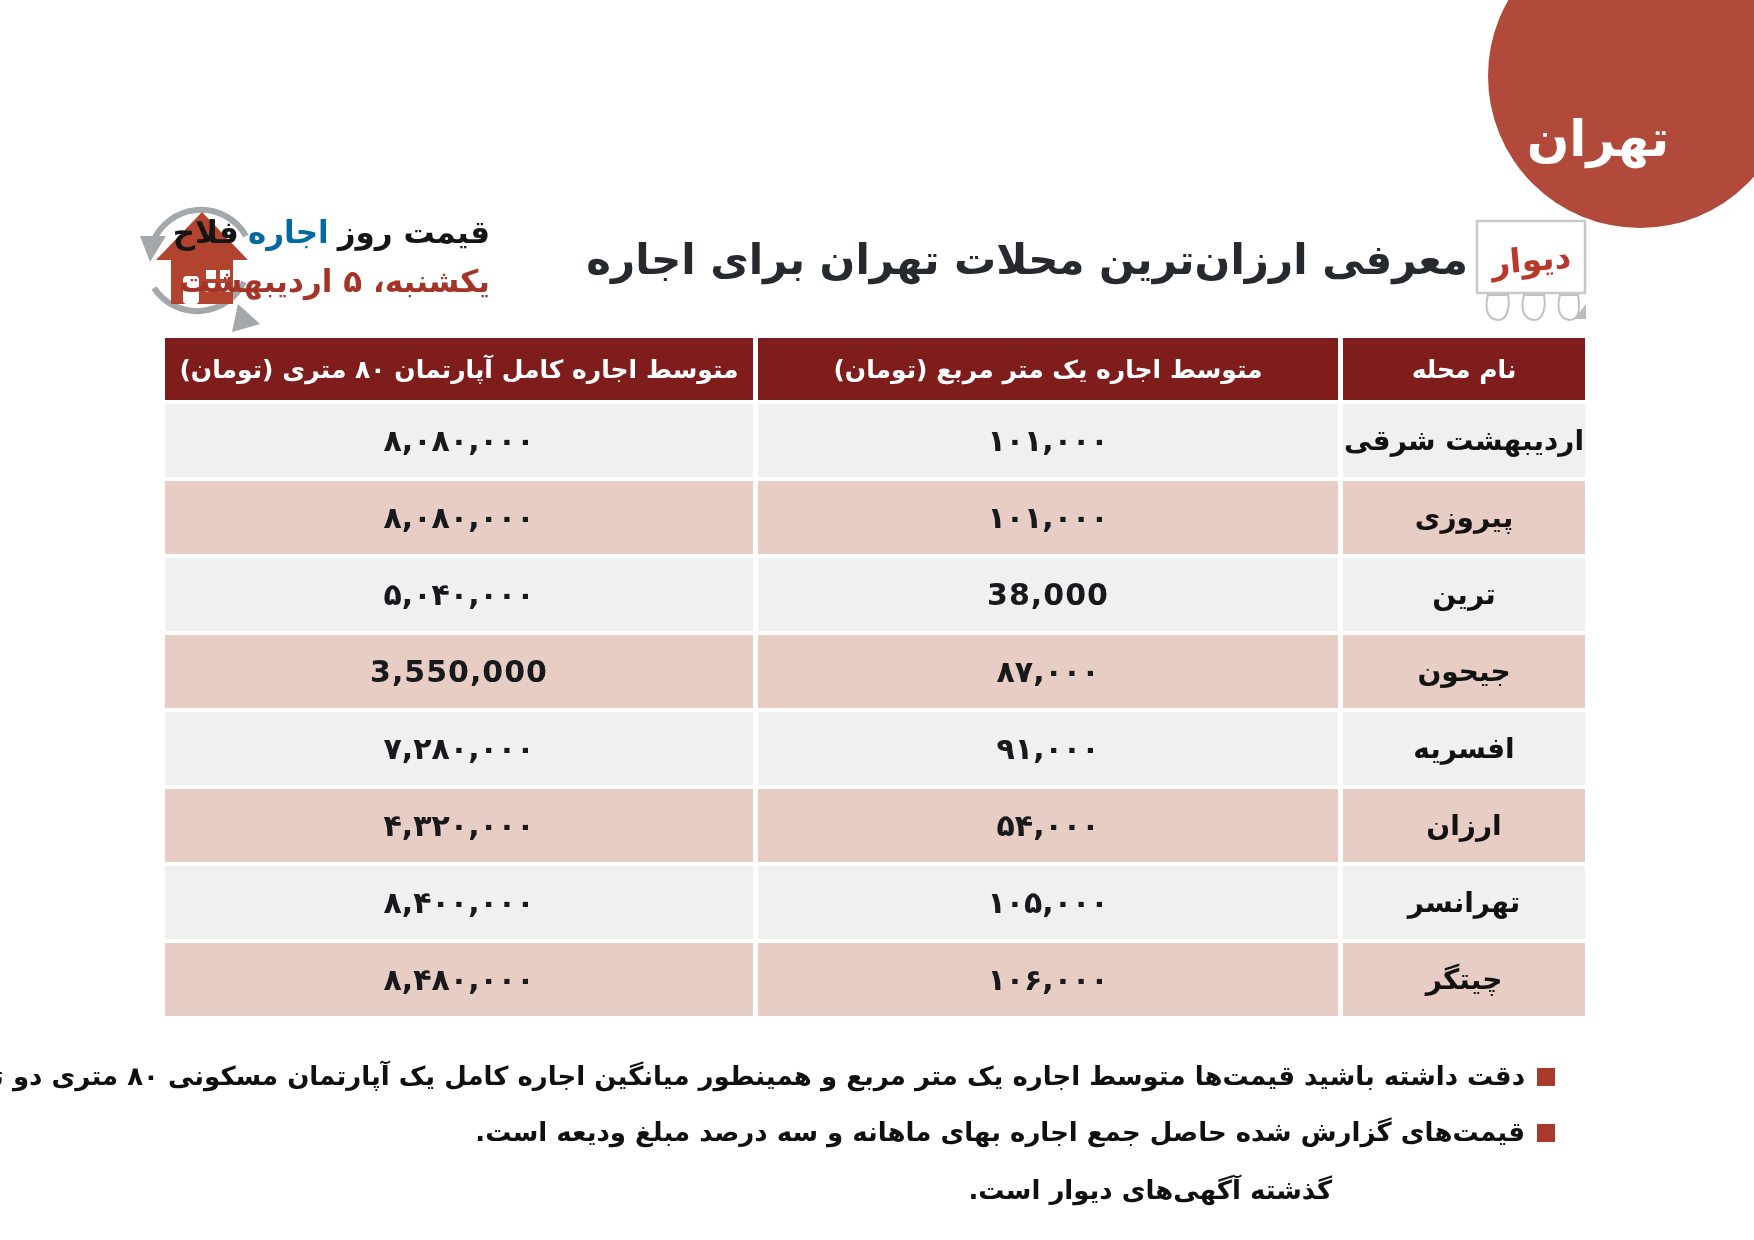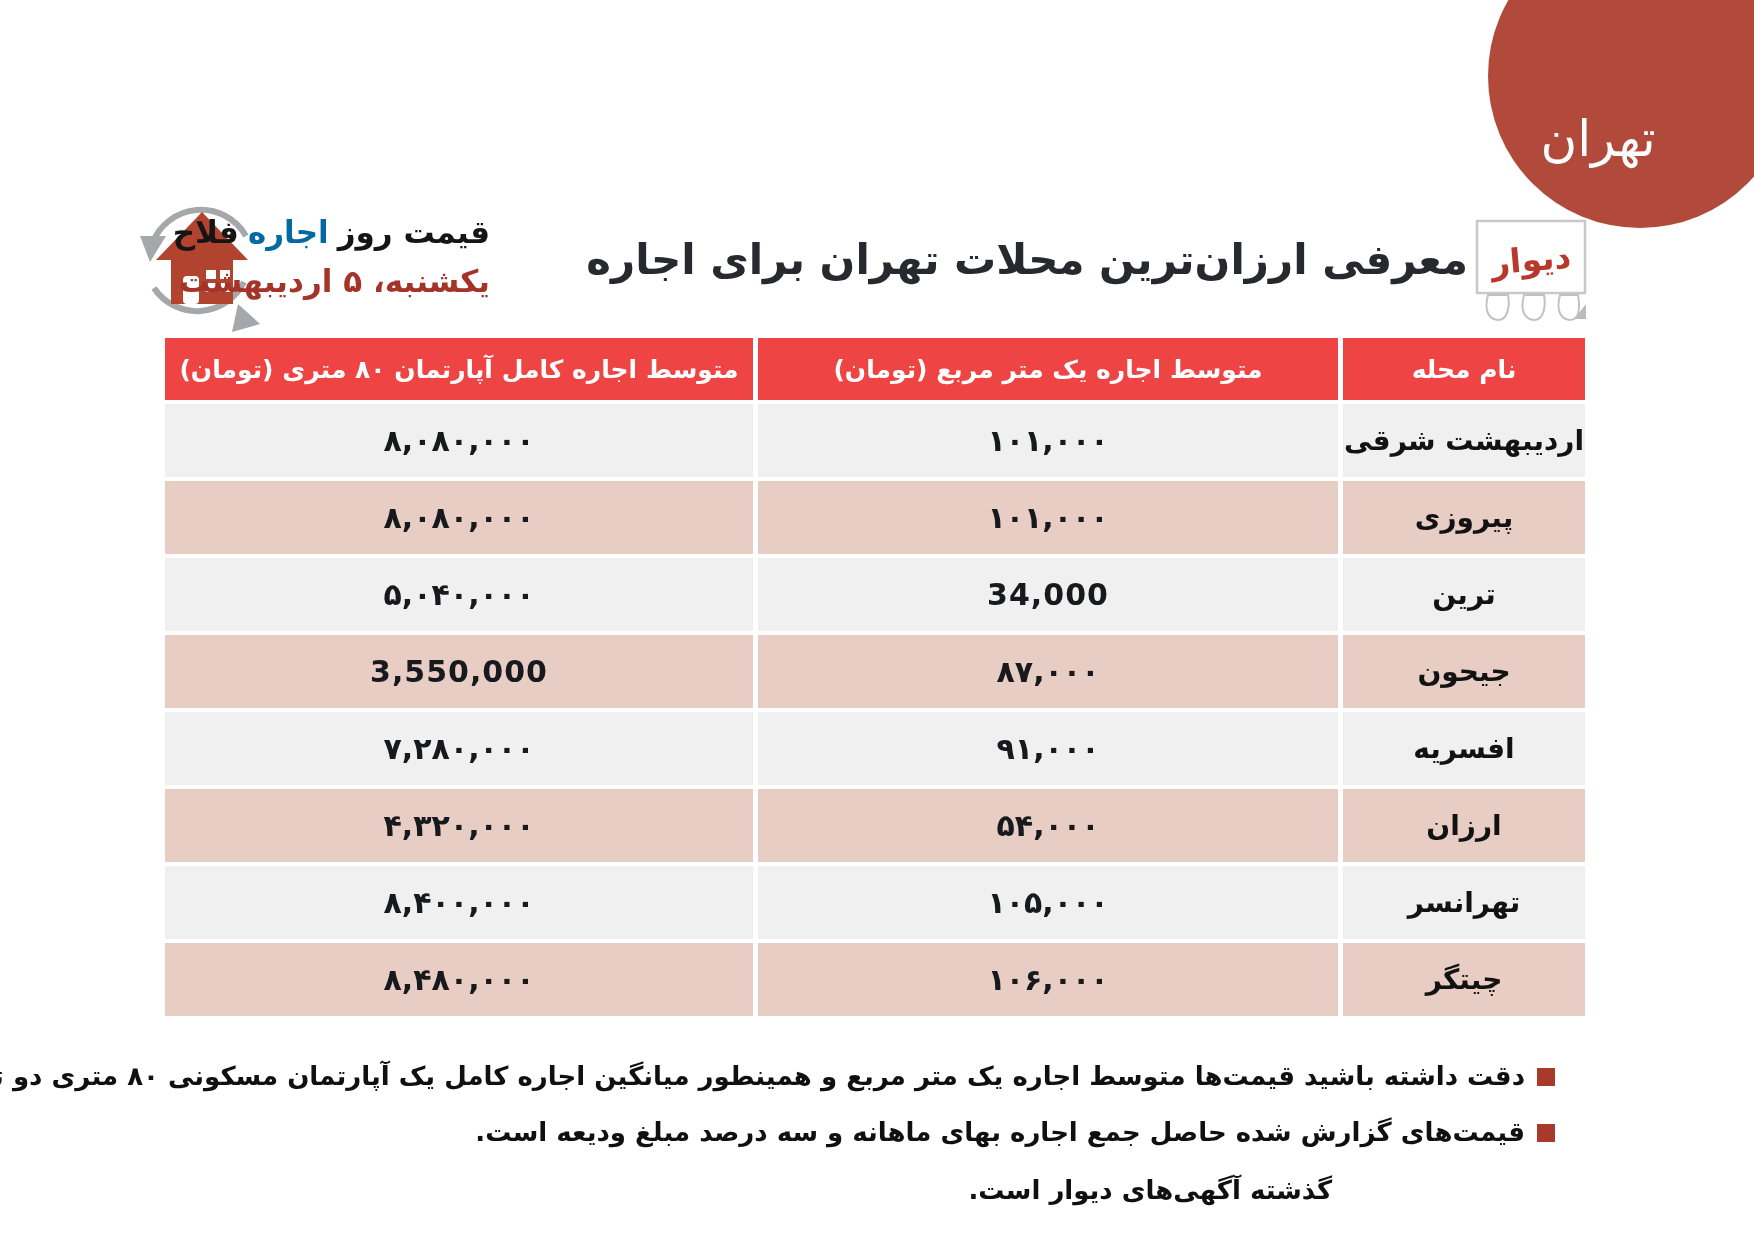--- a/index.html
+++ b/index.html
@@ -3,38 +3,38 @@
 <meta charset="utf-8">
 <style>
   html,body{margin:0;padding:0;background:#fff;}
   .page{
     position:relative;width:1754px;height:1240px;background:#ffffff;overflow:hidden;
     font-family:"DejaVu Sans",sans-serif;
   }
   
   .city-badge{position:absolute;left:1488px;top:-76px;width:304px;height:304px;border-radius:50%;background:#b24a3c;}
   .city-badge-label{position:absolute;left:20px;top:186px;width:180px;text-align:center;
-    font-size:50px;font-weight:normal;color:#ffffff;direction:rtl;}
+    font-size:50px;font-weight:bold;color:#ffffff;direction:rtl;}
   
   .divar-logo{position:absolute;left:1474px;top:218px;width:114px;height:106px;}
   
   .title{position:absolute;right:286px;top:228px;margin:0;direction:rtl;
     font-size:42px;line-height:64px;font-weight:800;color:#26292e;white-space:nowrap;}
   
   .house-icon{position:absolute;left:138px;top:192px;width:132px;height:156px;}
   .tagline{position:absolute;right:1264px;top:212px;direction:rtl;text-align:right;}
   .tag-line1{display:flex;direction:rtl;gap:9px;font-size:31px;line-height:40px;font-weight:bold;color:#151515;white-space:nowrap;}
   .tag-hl{color:#0369a1;}
   .tag-date{margin-top:9px;font-size:31px;line-height:40px;font-weight:bold;color:#a43427;white-space:nowrap;}
   
   .rent-table{position:absolute;left:165px;top:338px;width:1420px;direction:rtl;
     display:grid;grid-template-columns:242px 580px 588px;grid-template-rows:62px repeat(8,73px);
     column-gap:5px;row-gap:4px;}
   .cell{display:flex;align-items:center;justify-content:center;}
-  .th{background:#ef4444;color:#ffffff;font-size:25px;font-weight:bold;direction:rtl;}
+  .th{background:#7f1d1d;color:#ffffff;font-size:25px;font-weight:bold;direction:rtl;}
   .row-a{background:#f0f0f1;}
   .row-b{background:#e7cdc3;}
   .name{font-size:28px;font-weight:bold;color:#121212;direction:rtl;}
   .num{font-size:30px;font-weight:bold;color:#17191d;direction:rtl;letter-spacing:1px;}
   
   .footnotes{position:absolute;right:169px;top:1054px;width:1400px;direction:rtl;text-align:right;
     box-sizing:border-box;padding-right:30px;color:#101010;}
   .fn-line{font-size:26px;line-height:44px;font-weight:bold;white-space:nowrap;}
   .fn-cont{margin-right:223px;margin-top:14px;}
   .fn-second{margin-top:12px;}
@@ -89,21 +89,21 @@
 
     <div class="cell row-a name">اردیبهشت شرقی</div>
     <div class="cell row-a num">۱۰۱,۰۰۰</div>
     <div class="cell row-a num">۸,۰۸۰,۰۰۰</div>
 
     <div class="cell row-b name">پیروزی</div>
     <div class="cell row-b num">۱۰۱,۰۰۰</div>
     <div class="cell row-b num">۸,۰۸۰,۰۰۰</div>
 
     <div class="cell row-a name">ترین</div>
-    <div class="cell row-a num">34,000</div>
+    <div class="cell row-a num">38,000</div>
     <div class="cell row-a num">۵,۰۴۰,۰۰۰</div>
 
     <div class="cell row-b name">جیحون</div>
     <div class="cell row-b num">۸۷,۰۰۰</div>
     <div class="cell row-b num">3,550,000</div>
 
     <div class="cell row-a name">افسریه</div>
     <div class="cell row-a num">۹۱,۰۰۰</div>
     <div class="cell row-a num">۷,۲۸۰,۰۰۰</div>
 

